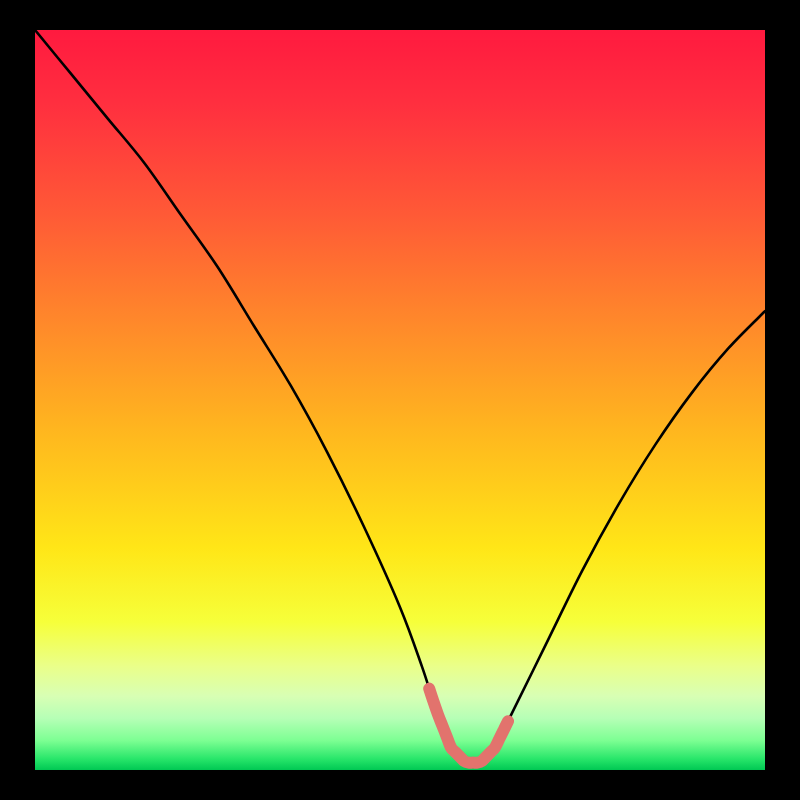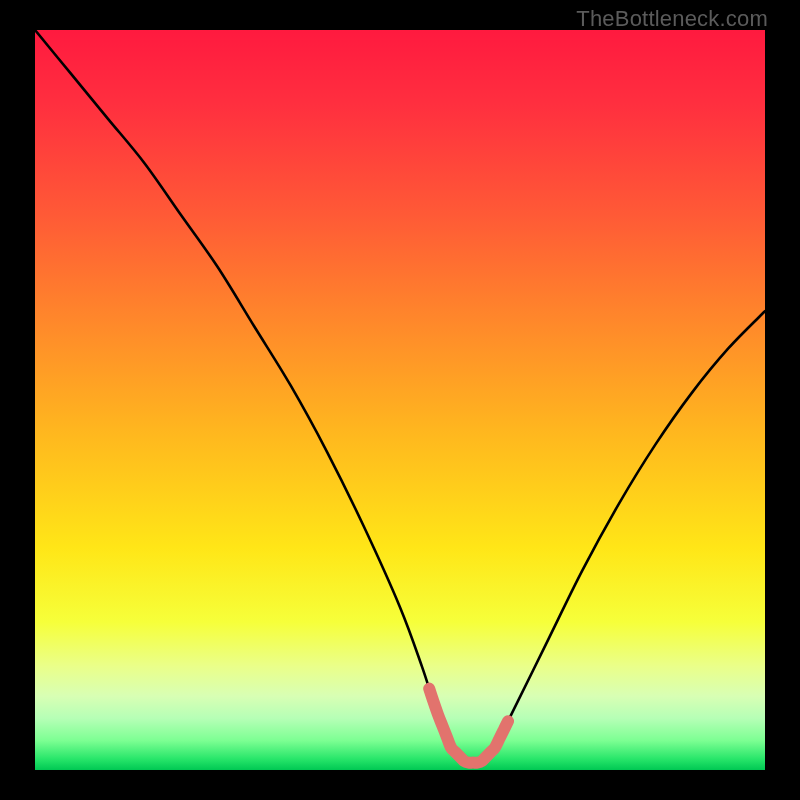--- a/index.html
+++ b/index.html
@@ -74,14 +74,13 @@
       </defs>
       <rect x="0" y="0" width="730" height="740" fill="url(#bg)"></rect>
     </svg>
 
     <svg class="curves" viewBox="0 0 730 740" preserveAspectRatio="none" width="730" height="740">
       <path id="main-curve" fill="none" stroke="#000000" stroke-width="2.6" stroke-linecap="round" d="M 0.00 0.00 C 6.08 7.40, 24.33 29.60, 36.50 44.40 C 48.67 59.20, 60.83 74.00, 73.00 88.80 C 85.17 103.60, 97.33 117.17, 109.50 133.20 C 121.67 149.23, 133.83 167.73, 146.00 185.00 C 158.17 202.27, 170.33 218.30, 182.50 236.80 C 194.67 255.30, 206.83 276.27, 219.00 296.00 C 231.17 315.73, 243.33 334.23, 255.50 355.20 C 267.67 376.17, 279.83 398.37, 292.00 421.80 C 304.17 445.23, 316.33 469.90, 328.50 495.80 C 340.67 521.70, 355.27 553.77, 365.00 577.20 C 374.73 600.63, 380.82 619.13, 386.90 636.40 C 392.98 653.67, 396.63 667.23, 401.50 680.80 C 406.37 694.37, 411.23 709.17, 416.10 717.80 C 420.97 726.43, 425.83 730.13, 430.70 732.60 C 435.57 735.07, 440.43 735.07, 445.30 732.60 C 450.17 730.13, 455.03 725.20, 459.90 717.80 C 464.77 710.40, 465.98 705.47, 474.50 688.20 C 483.02 670.93, 498.83 638.87, 511.00 614.20 C 523.17 589.53, 535.33 563.63, 547.50 540.20 C 559.67 516.77, 571.83 494.57, 584.00 473.60 C 596.17 452.63, 608.33 432.90, 620.50 414.40 C 632.67 395.90, 644.83 378.63, 657.00 362.60 C 669.17 346.57, 681.33 331.77, 693.50 318.20 C 705.67 304.63, 723.92 287.37, 730.00 281.20"></path>
       <path id="highlight-curve" fill="none" stroke="#e2736d" stroke-width="12" stroke-linecap="round" stroke-linejoin="round" d="M 394.20 658.60 C 394.93 660.82, 397.12 667.60, 398.58 671.92 C 400.04 676.24, 401.50 680.55, 402.96 684.50 C 404.42 688.45, 405.88 691.90, 407.34 695.60 C 408.80 699.30, 410.26 703.00, 411.72 706.70 C 413.18 710.40, 414.64 715.21, 416.10 717.80 C 417.56 720.39, 419.02 720.76, 420.48 722.24 C 421.94 723.72, 423.40 725.20, 424.86 726.68 C 426.32 728.16, 427.78 730.13, 429.24 731.12 C 430.70 732.11, 432.16 732.35, 433.62 732.60 C 435.08 732.85, 436.54 732.60, 438.00 732.60 C 439.46 732.60, 440.92 732.85, 442.38 732.60 C 443.84 732.35, 445.30 732.11, 446.76 731.12 C 448.22 730.13, 449.68 728.16, 451.14 726.68 C 452.60 725.20, 454.06 723.72, 455.52 722.24 C 456.98 720.76, 458.44 720.02, 459.90 717.80 C 461.36 715.58, 462.82 711.88, 464.28 708.92 C 465.74 705.96, 467.20 703.00, 468.66 700.04 C 470.12 697.08, 472.31 692.64, 473.04 691.16"></path>
     </svg>
   </div>
 
-  <div class="watermark">TheBottleneck.com</div>
 </div>
 
 </body></html>

